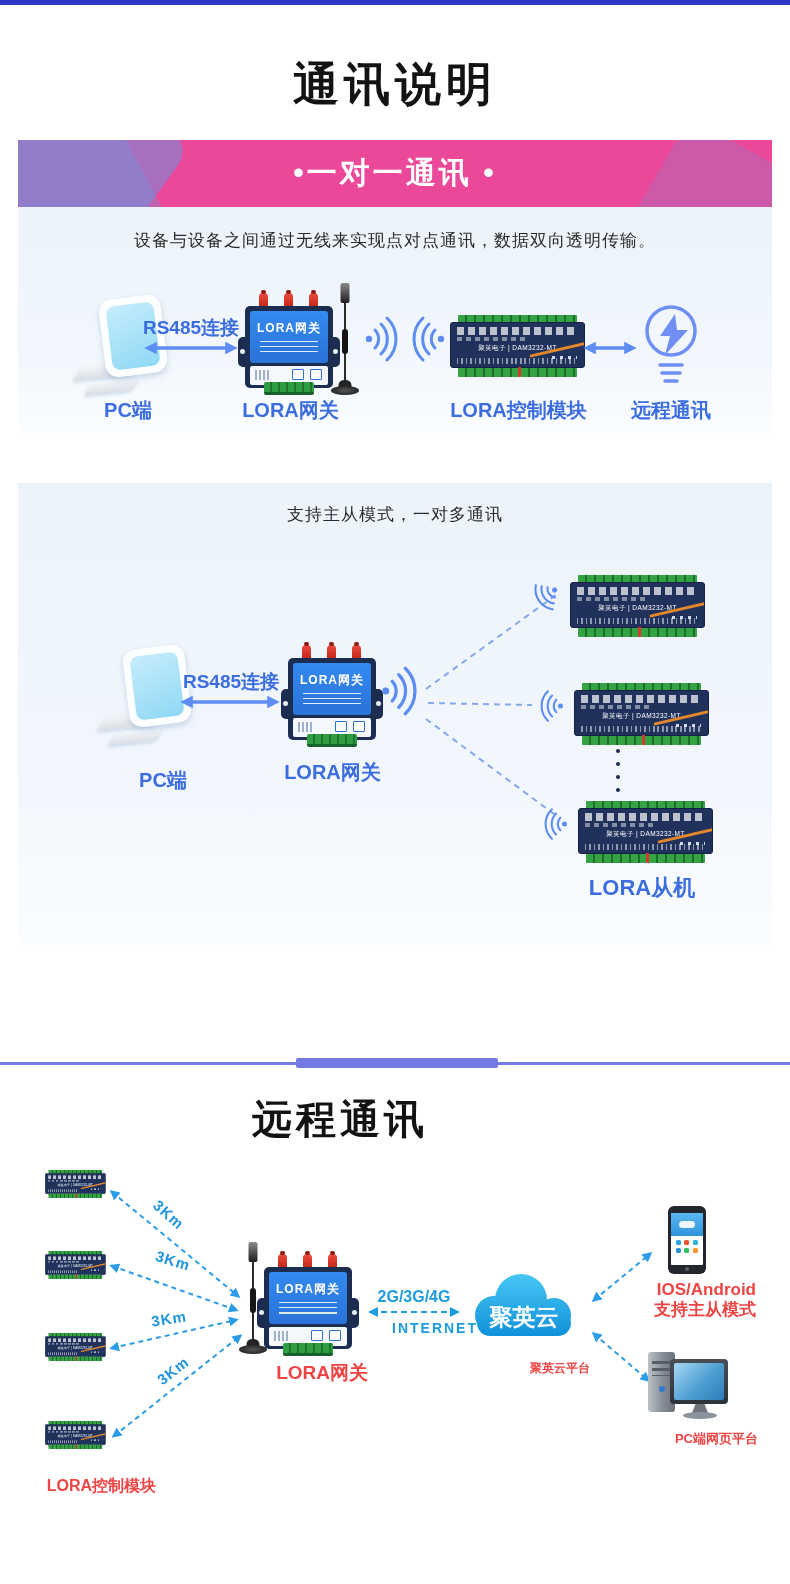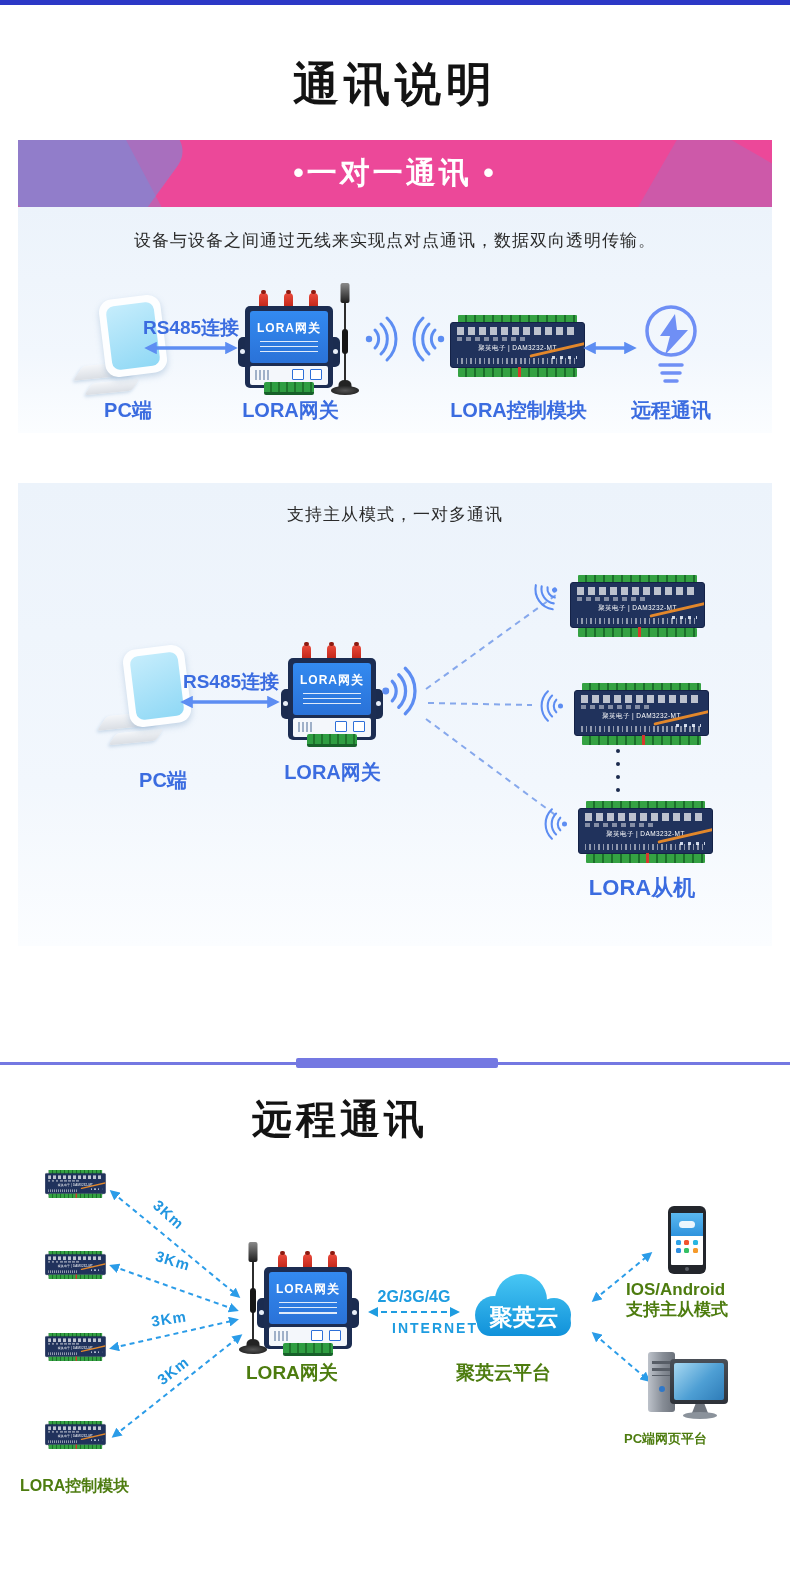--- a/index.html
+++ b/index.html
@@ -16,21 +16,21 @@
 .deco{position:absolute;background:#57a0ea;opacity:.45;border-radius:24px}
 .d1{left:-60px;top:-70px;width:210px;height:150px;transform:rotate(36deg)}
 .d2{left:-100px;top:-10px;width:230px;height:160px;transform:rotate(-28deg);opacity:.28}
 .d3{right:-70px;bottom:-90px;width:200px;height:140px;transform:rotate(30deg);opacity:.2}
 .card-title{position:relative;color:#fff;font-size:30px;font-weight:bold;letter-spacing:3px}
 .card-body{position:relative;background:linear-gradient(180deg,#ecf3fb 0%,#f2f7fd 65%,#fbfdff 100%)}
 .body1{height:226px}
 .body2{height:463px}
 .desc{position:absolute;left:0;width:100%;text-align:center;font-size:17px;color:#2b2b2b;font-weight:500;letter-spacing:1px}
 .lbl{position:absolute;font-weight:bold;color:#3b6ce0;font-size:20px;text-align:center}
-.nlbl{position:absolute;font-weight:bold;color:#4d7c0f;text-align:left}
+.nlbl{position:absolute;font-weight:bold;color:#ef4444;text-align:right}
 
 .divider-line{position:absolute;left:0;width:790px;height:3px;background:#7478e2}
 .divider-bar{position:absolute;height:10px;background:#7478e2;border-radius:2px}
 
 .pcicon{position:absolute;width:86px;height:100px}
 .mon{position:absolute;left:22px;top:0;width:62px;height:78px;background:#fdfeff;border-radius:13px;transform:rotate(-7deg);box-shadow:0 3px 6px rgba(110,150,190,.35)}
 .mon .scr{position:absolute;inset:7px;border-radius:8px;background:linear-gradient(160deg,#c6edfc,#8fd8f5)}
 .kbd{position:absolute;background:linear-gradient(#f4f6f9,#dadee4);border-radius:3px;box-shadow:0 2px 3px rgba(110,150,190,.3);transform:skewX(-38deg) rotate(-6deg)}
 .k1{left:0;top:66px;width:56px;height:15px}
 .k2{left:10px;top:84px;width:44px;height:12px}
@@ -463,21 +463,21 @@
       </linearGradient>
     </defs>
     <g fill="url(#cg)">
       <circle cx="59" cy="32" r="26"></circle>
       <circle cx="32" cy="47" r="19"></circle>
       <circle cx="92" cy="47" r="17"></circle>
       <rect x="15" y="42" width="94" height="26" rx="13"></rect>
     </g>
     <text x="62" y="57" text-anchor="middle" font-size="23" font-weight="bold" fill="#ffffff">聚英云</text>
   </svg>
-  <div class="nlbl" style="left:456px;top:1360px;width:134px;font-size:19px">聚英云平台</div>
+  <div class="nlbl" style="left:456px;top:1360px;width:134px;font-size:12px">聚英云平台</div>
 
   <div class="phone" style="left:668px;top:1206px">
     <div class="scr">
       <div class="ph-top"></div>
       <div class="apps">
           <i class="a1"></i>
           <i class="a2"></i>
           <i class="a3"></i>
           <i class="a4"></i>
           <i class="a5"></i>

